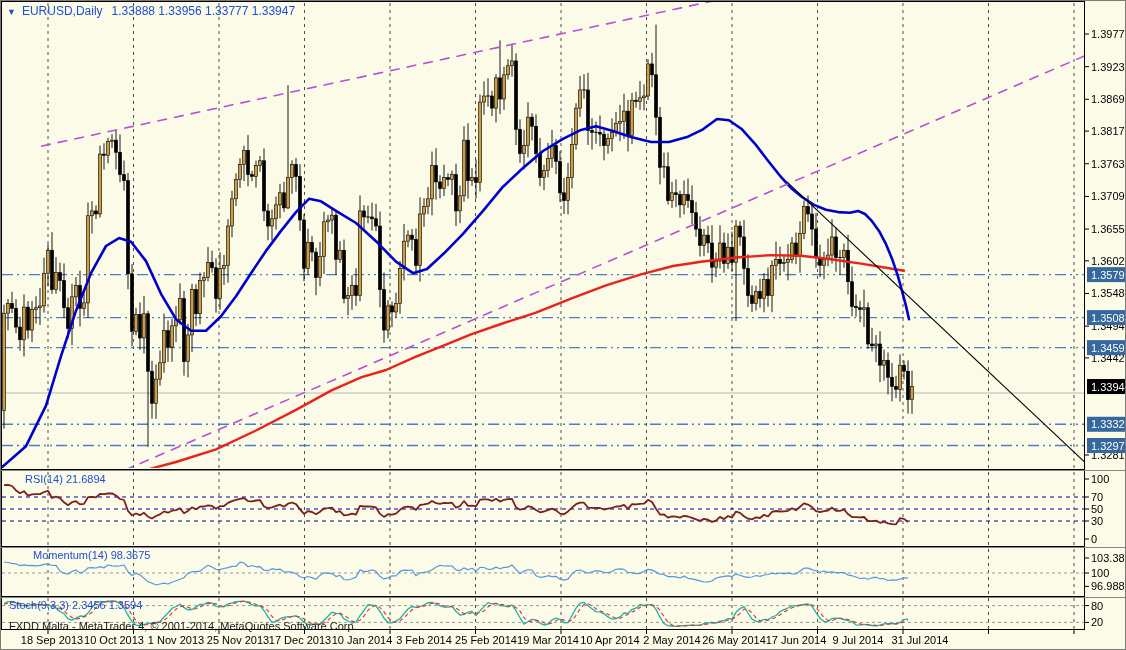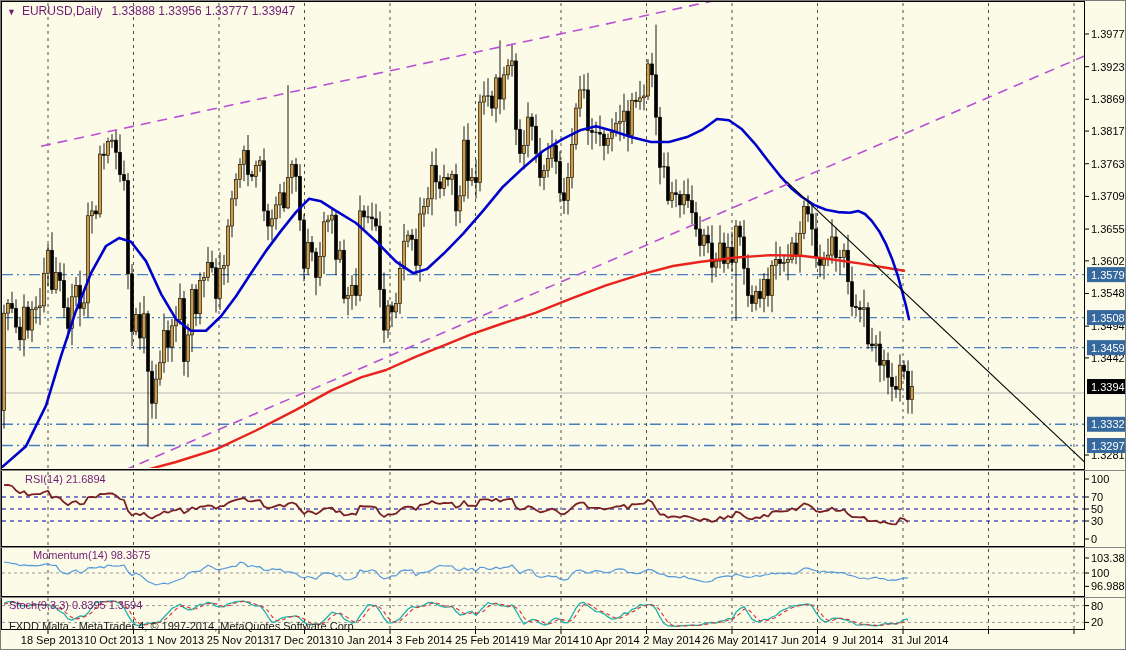--- a/index.html
+++ b/index.html
@@ -1,19 +1,19 @@
 <!DOCTYPE html>
 <html><head>
 <meta charset="utf-8">
 <style>
   html,body{margin:0;padding:0;background:#fbfbe8;}
   .app{position:relative;width:1126px;height:650px;background:#fbfbe8;overflow:hidden;
        font-family:"Liberation Sans",sans-serif;border:1px solid #7a7a7a;box-sizing:border-box;}
   svg text{font-family:"Liberation Sans",sans-serif;font-size:11px;fill:#000;}
-  .overlay{position:absolute;font-size:11px;color:#701a75;white-space:nowrap;z-index:5;}
+  .overlay{position:absolute;font-size:11px;color:#1d4ed8;white-space:nowrap;z-index:5;}
   .title-bar{top:3px;left:6px;font-size:12px;}
   .title-bar .caret{font-size:9px;margin-right:6px;}
   .title-bar .num{margin-left:9px;}
   .panel-label-rsi{top:472px;left:24px;}
   .panel-label-momentum{top:548px;left:8px;padding-left:24px;}
   .panel-label-stoch{top:598px;left:8px;}
   .copyright{top:619px;left:8px;color:#1a1a1a;}
 </style>
 </head>
 <body>
@@ -635,15 +635,15 @@
         <text x="919" y="643" text-anchor="middle">31 Jul 2014</text>
       </g>
     </svg>
 
   <div class="overlay title-bar">
     <span class="caret">▼</span><span>EURUSD,Daily</span><span class="num">1.33888 1.33956 1.33777 1.33947</span>
   </div>
 
   <div class="overlay panel-label-rsi">RSI(14) 21.6894</div>
   <div class="overlay panel-label-momentum">Momentum(14) 98.3675</div>
-  <div class="overlay panel-label-stoch">Stoch(9,3,3) 0.8395 1.3594</div>
-  <div class="overlay copyright">FXDD Malta - MetaTrader 4, © 1997-2014, MetaQuotes Software Corp.</div>
+  <div class="overlay panel-label-stoch">Stoch(9,3,3) 2.3456 1.3594</div>
+  <div class="overlay copyright">FXDD Malta - MetaTrader 4, © 2001-2014, MetaQuotes Software Corp.</div>
 </div>
 
 </body></html>

